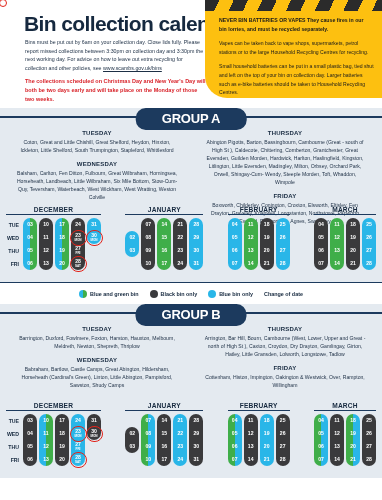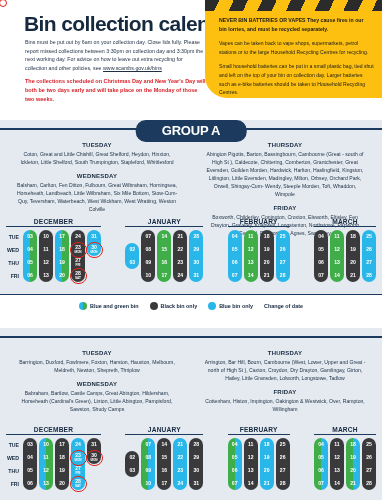--- a/index.html
+++ b/index.html
@@ -48,21 +48,21 @@
   .callout-p1 {
     position: absolute; left: 14px; top: 39px; width: 152px;
     font-size: 5.1px; color: #1a1a1a; line-height: 1.72;
   }
   .callout-p2 {
     position: absolute; left: 14px; top: 62px; width: 155px;
     font-size: 5.1px; color: #1a1a1a; line-height: 1.72;
   }
 
   
-  .group { position: relative; background: #e4eaf0; margin-top: 12px; }
+  .group { position: relative; background: #e4eaf0; }
   .group-rule {
     position: absolute; left: 0; top: 8px; width: 100%; height: 2px;
     background: #1c3a5e;
   }
   .group-pill {
     position: absolute; left: 50%; transform: translateX(-50%); top: 0;
     background: #1c3a5e; color: #fff;
     font-size: 13px; font-weight: bold; letter-spacing: -0.2px;
     padding: 3px 26px 4px; border-radius: 10px;
     z-index: 2;
@@ -489,20 +489,21 @@
           <span class="lg-dot blue"></span>
           <span class="lg-text">Blue bin only</span>
         </div>
         <div class="lg">
           <span class="lg-dot ring"></span>
           <span class="lg-text">Change of date</span>
         </div>
       </div>
       <div class="group">
         <div class="group-rule"></div>
+        <div class="group-pill">GROUP B</div>
         <div class="villages">
           <div class="vcol left">
             <div class="vblock">
               <div class="vday">TUESDAY</div>
               <div class="vlist">Barrington, Duxford, Fowlmere, Foxton, Harston, Hauxton, Melbourn, Meldreth, Newton, Shepreth, Thriplow</div>
             </div>
             <div class="vblock">
               <div class="vday">WEDNESDAY</div>
               <div class="vlist">Babraham, Bartlow, Castle Camps, Great Abington, Hildersham, Horseheath (Cardinal's Green), Linton, Little Abington, Pampisford, Sawston, Shudy Camps</div>
             </div>

